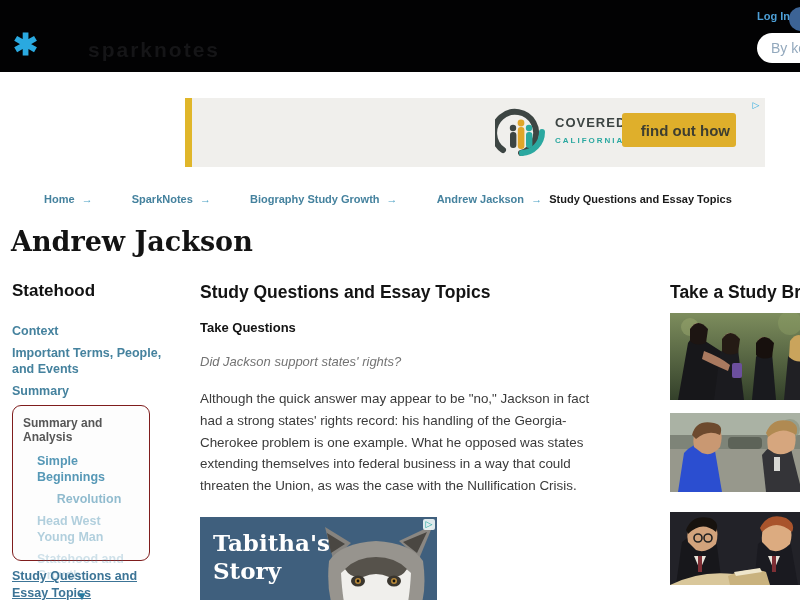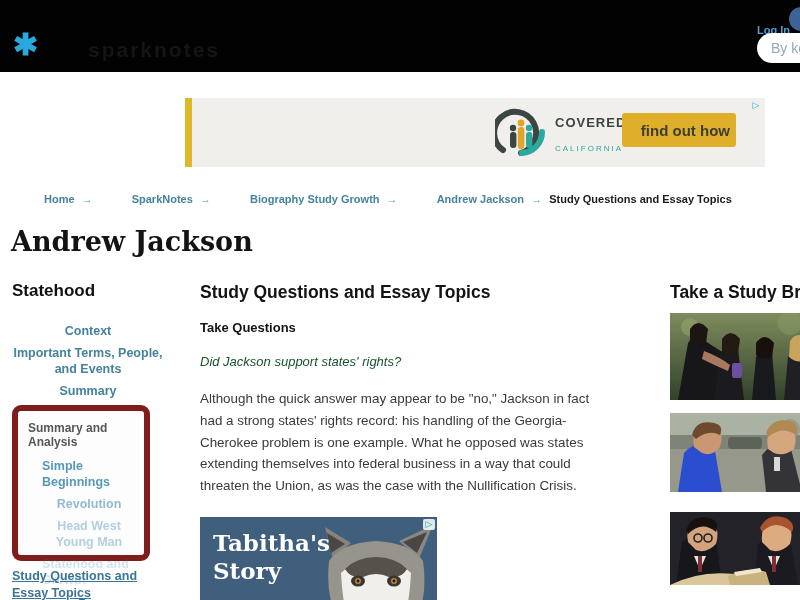--- a/index.html
+++ b/index.html
@@ -5,71 +5,71 @@
   html,body{margin:0;padding:0;background:#666;}
   .screen{position:relative;width:800px;height:600px;background:#ffffff;overflow:hidden;
           font-family:"Liberation Sans",sans-serif;}
 
   
   .header{position:absolute;left:0;top:0;width:800px;height:72px;background:#020203;}
   .logo{position:absolute;left:13px;top:30px;cursor:pointer;}
   .logo .star{color:#2aa9e0;font-size:30px;font-weight:bold;line-height:30px;}
   .logo .wordmark{position:absolute;left:75px;top:8px;color:#151517;font-size:21px;
                   font-weight:bold;letter-spacing:2px;white-space:nowrap;}
-  .login{position:absolute;left:757px;top:24px;color:#4d9fd6;font-size:11px;font-weight:bold;}
+  .login{position:absolute;left:757px;top:10px;color:#4d9fd6;font-size:11px;font-weight:bold;}
   .account-circle{position:absolute;left:789px;top:7px;width:24px;height:24px;border-radius:50%;
                   background:#3c6395;}
   .searchbox{position:absolute;left:757px;top:33px;width:120px;height:30px;border:none;
              border-radius:15px;background:#fff;padding:0 0 0 14px;font-size:14px;
              color:#4a6478;outline:none;font-family:"Liberation Sans",sans-serif;}
   .searchbox::placeholder{color:#93a9bd;}
 
   
   .top-ad{position:absolute;left:185px;top:98px;width:580px;height:69px;background:#f0efec;
           border-left:7px solid #e0b62a;box-sizing:border-box;}
   .adchoices{position:absolute;font-size:9px;line-height:11px;width:12px;height:11px;
              text-align:center;}
   .top-ad .adchoices{right:3px;top:2px;color:#2aa9e0;}
   .cc-logo{position:absolute;left:303px;top:8px;width:52px;height:54px;}
   .cc-text{position:absolute;left:363px;top:17px;}
   .cc-text .l1{font-size:13px;font-weight:bold;color:#3d4543;letter-spacing:1px;}
-  .cc-text .l2{font-size:8px;font-weight:normal;color:#2ba8a0;letter-spacing:2px;margin-top:14px;}
+  .cc-text .l2{font-size:8px;font-weight:bold;color:#2ba8a0;letter-spacing:2px;margin-top:6px;}
   .cta-btn{position:absolute;left:430px;top:15px;width:114px;height:34px;background:#dfaf2b;
            border:none;border-radius:3px;font-family:"Liberation Sans",sans-serif;
            font-size:15px;font-weight:bold;color:#3e3e30;cursor:pointer;text-align:right;}
 
   
   .breadcrumb{position:absolute;left:12px;top:193px;font-size:11px;font-weight:bold;color:#45829e;}
   .breadcrumb a{color:#45829e;text-decoration:none;cursor:pointer;margin-left:32px;}
   .breadcrumb .sep{color:#4aa0c4;margin:0 4px;}
   .breadcrumb .current{color:#1b1b1b;}
 
   
   .page-title{position:absolute;left:11px;top:226px;font-family:"DejaVu Serif","Liberation Serif",serif;
               font-size:27px;font-weight:bold;color:#131313;}
 
   
   .contents-title{position:absolute;left:12px;top:281px;font-size:17px;font-weight:bold;color:#111;}
   .side-links{position:absolute;left:12px;top:323px;width:152px;}
   .side-link{display:block;color:#45829e;font-size:12.5px;font-weight:bold;line-height:16px;
-             margin-bottom:6px;text-decoration:none;cursor:pointer;text-align:center;}
+             margin-bottom:6px;text-decoration:none;cursor:pointer;}
   .summary-box{position:absolute;left:12px;top:405px;width:138px;height:156px;background:#fdfdfd;
-               border:6px solid #7f1d1d;border-radius:9px;box-sizing:border-box;padding:10px 8px 6px 10px;}
+               border:1px solid #7f1d1d;border-radius:9px;box-sizing:border-box;padding:10px 8px 6px 10px;}
   .summary-box .box-title{font-size:12px;font-weight:bold;color:#565656;margin-bottom:9px;}
   .summary-box .box-link{display:block;margin-left:14px;color:#2d7fa5;font-size:12.5px;
                          font-weight:bold;line-height:16px;margin-bottom:6px;text-decoration:none;cursor:pointer;}
-  .fade-1{opacity:.8;} .fade-2{opacity:.52;text-align:center;} .fade-3{opacity:.36;text-align:center;} .fade-4{opacity:.22;}
+  .fade-1{opacity:.8;} .fade-2{opacity:.52;text-align:center;} .fade-3{opacity:.36;} .fade-4{opacity:.22;}
   .box-arrow{display:block;text-align:center;color:#1b7ea6;font-size:12px;margin-top:2px;cursor:pointer;}
   .current-section{position:absolute;left:12px;top:568px;width:152px;color:#3c7496;font-size:12.5px;
                    font-weight:bold;line-height:17px;text-decoration:underline;cursor:pointer;}
 
   
   .main-h2{position:absolute;left:200px;top:282px;font-size:17.5px;font-weight:bold;color:#131313;}
   .main-h3{position:absolute;left:200px;top:320px;font-size:13px;font-weight:bold;color:#131313;}
-  .question{position:absolute;left:200px;top:354px;font-size:13px;font-style:italic;color:#14532d;}
+  .question{position:absolute;left:200px;top:354px;font-size:13px;font-style:italic;color:#737373;}
   .answer{position:absolute;left:200px;top:388px;width:414px;font-size:13.4px;color:#3a3a3a;
           line-height:21.8px;}
 
   
   .dog-ad{position:absolute;left:200px;top:517px;width:237px;height:90px;background:#3f5f7d;overflow:hidden;}
   .dog-ad .adchoices{right:2px;top:2px;color:#18a79b;background:rgba(240,248,248,.9);border-radius:2px;}
   .dog-title{position:absolute;left:13px;top:12px;color:#ffffff;
              font-family:"DejaVu Serif","Liberation Serif",serif;font-size:23px;font-weight:bold;
              line-height:28px;}
   .dog-art{position:absolute;right:-4px;top:4px;}

